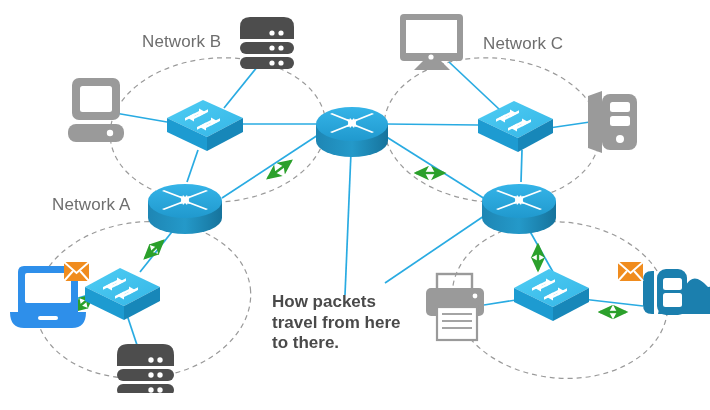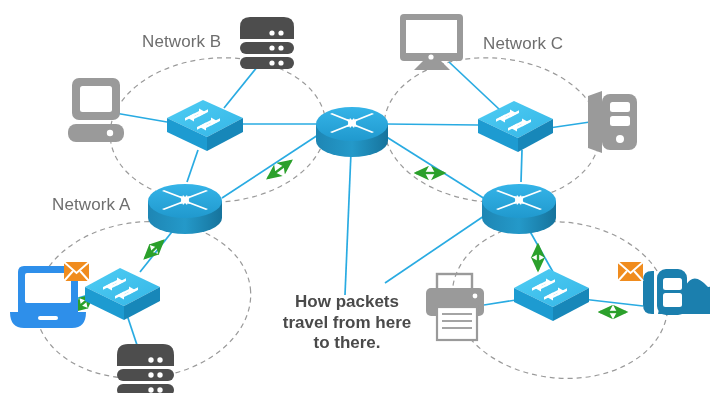--- a/index.html
+++ b/index.html
@@ -29,21 +29,20 @@
     font-weight: 400;
     color: #6e6e6e;
     white-space: nowrap;
     letter-spacing: 0.1px;
   }
   #caption {
     position: absolute;
     left: 272px;
     top: 292px;
     width: 150px;
-    text-align: center;
     font-family: "Liberation Sans", sans-serif;
     font-size: 17px;
     font-weight: bold;
     color: #4a4a4a;
     line-height: 1.22;
     white-space: pre-line;
   }
 </style>
 </head>
 <body>

